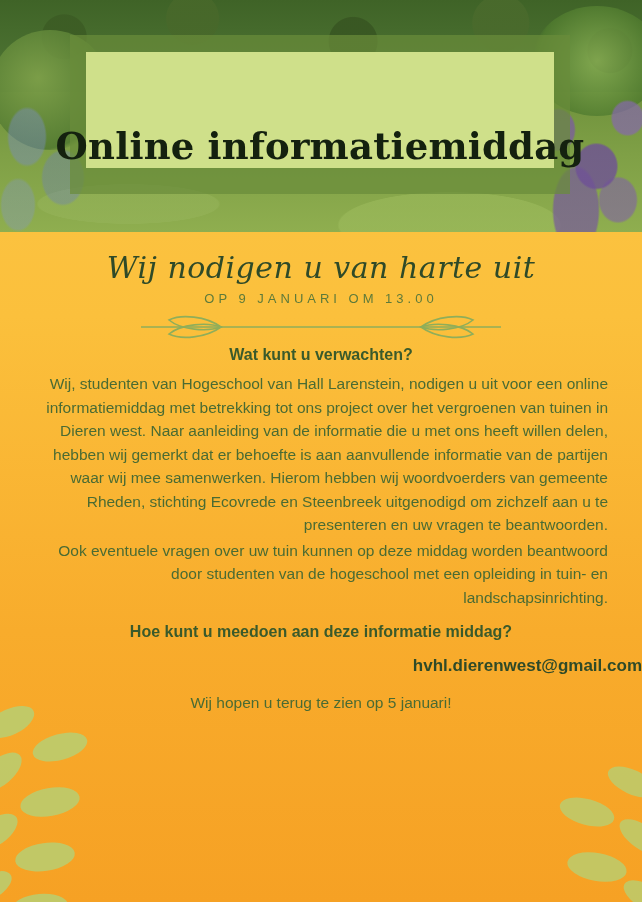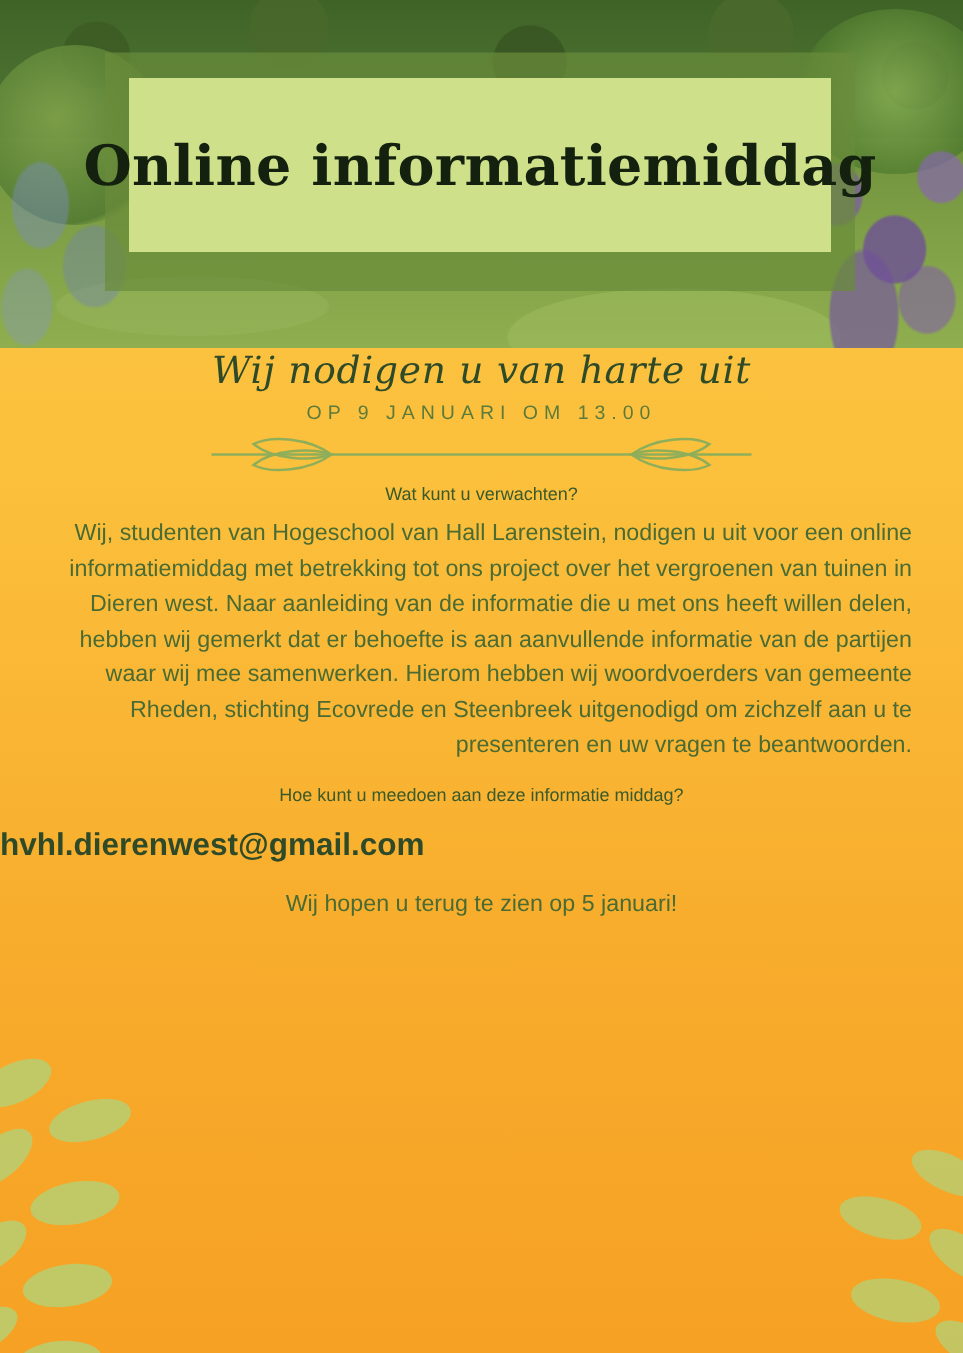--- a/index.html
+++ b/index.html
@@ -103,21 +103,21 @@
     box-sizing: border-box;
   }
   .title-inner {
     position: absolute;
     left: 86px;
     top: 52px;
     width: 468px;
     height: 116px;
     background: #cfe08a;
     display: flex;
-    align-items: center;
+    align-items: flex-end;
     justify-content: center;
   }
   .title-text {
     font-family: "DejaVu Serif", "Liberation Serif", serif;
     font-weight: 700;
     font-size: 37px;
     color: #14210f;
     letter-spacing: .2px;
     white-space: nowrap;
   }
@@ -128,61 +128,62 @@
     top: 232px;
     left: 0;
     width: 642px;
     height: 670px;
   }
 
   .invite-script {
     text-align: center;
     font-family: "DejaVu Serif", "Liberation Serif", serif;
     font-style: italic;
-    font-size: 25px;
+    font-size: 30px;
     color: #2f4a28;
+    margin-top: 18px;
     letter-spacing: .5px;
   }
   .invite-date {
     text-align: center;
     font-size: 13px;
     letter-spacing: 4px;
     color: #5d7a3a;
     margin-top: 6px;
     font-family: "Liberation Sans", sans-serif;
   }
 
   .divider {
     position: relative;
     height: 34px;
     margin-top: 4px;
   }
   .divider svg { display: block; margin: 0 auto; }
 
   .section-head {
     text-align: center;
-    font-weight: 400;
-    font-size: 12px;
+    font-weight: 700;
+    font-size: 16px;
     color: #3a5a2b;
     margin: 2px 0 8px 0;
   }
   .para {
     text-align: right;
     font-size: 15.5px;
     line-height: 1.52;
     color: #4a6b33;
     padding: 0 34px;
     margin: 0;
   }
   .para + .para { margin-top: 2px; }
 
   .email {
-    text-align: left;
+    text-align: right;
     font-weight: 700;
-    font-size: 21px;
+    font-size: 17px;
     color: #2f4a28;
     margin: 15px 0;
     text-decoration: none;
     display: block;
   }
   .closing {
     text-align: center;
     font-size: 15.5px;
     color: #4a6b33;
     margin-top: 18px;
@@ -225,20 +226,21 @@
         <path d="M30 17 H390" stroke="#8fae5a" stroke-width="1.6"></path>
         <path d="M110 17 C95 6, 70 4, 58 10 C70 20, 96 22, 110 17 Z" fill="none" stroke="#8fae5a" stroke-width="1.6"></path>
         <path d="M110 17 C95 28, 70 30, 58 24 C70 14, 96 12, 110 17 Z" fill="none" stroke="#8fae5a" stroke-width="1.6"></path>
         <path d="M310 17 C325 6, 350 4, 362 10 C350 20, 324 22, 310 17 Z" fill="none" stroke="#8fae5a" stroke-width="1.6"></path>
         <path d="M310 17 C325 28, 350 30, 362 24 C350 14, 324 12, 310 17 Z" fill="none" stroke="#8fae5a" stroke-width="1.6"></path>
       </svg>
     </div>
 
     <div class="section-head">Wat kunt u verwachten?</div>
     <p class="para">Wij, studenten van Hogeschool van Hall Larenstein, nodigen u uit voor een online informatiemiddag met betrekking tot ons project over het vergroenen van tuinen in Dieren west. Naar aanleiding van de informatie die u met ons heeft willen delen, hebben wij gemerkt dat er behoefte is aan aanvullende informatie van de partijen waar wij mee samenwerken. Hierom hebben wij woordvoerders van gemeente Rheden, stichting Ecovrede en Steenbreek uitgenodigd om zichzelf aan u te presenteren en uw vragen te beantwoorden.</p>
+    <p class="para">Ook eventuele vragen over uw tuin kunnen op deze middag worden beantwoord door studenten van de hogeschool met een opleiding in tuin- en landschapsinrichting.</p>
 
     <div class="section-head" style="margin-top:14px;">Hoe kunt u meedoen aan deze informatie middag?</div>
     <span class="email">hvhl.dierenwest@gmail.com</span>
 
     <div class="closing">Wij hopen u terug te zien op 5 januari!</div>
 
     <svg class="leaf-deco leaf-left" width="190" height="230" viewBox="0 0 190 230">
       <g fill="#b8cf72" opacity="0.85">
         <ellipse cx="40" cy="30" rx="26" ry="13" transform="rotate(-25 40 30)"></ellipse>
         <ellipse cx="90" cy="55" rx="28" ry="13" transform="rotate(-15 90 55)"></ellipse>

